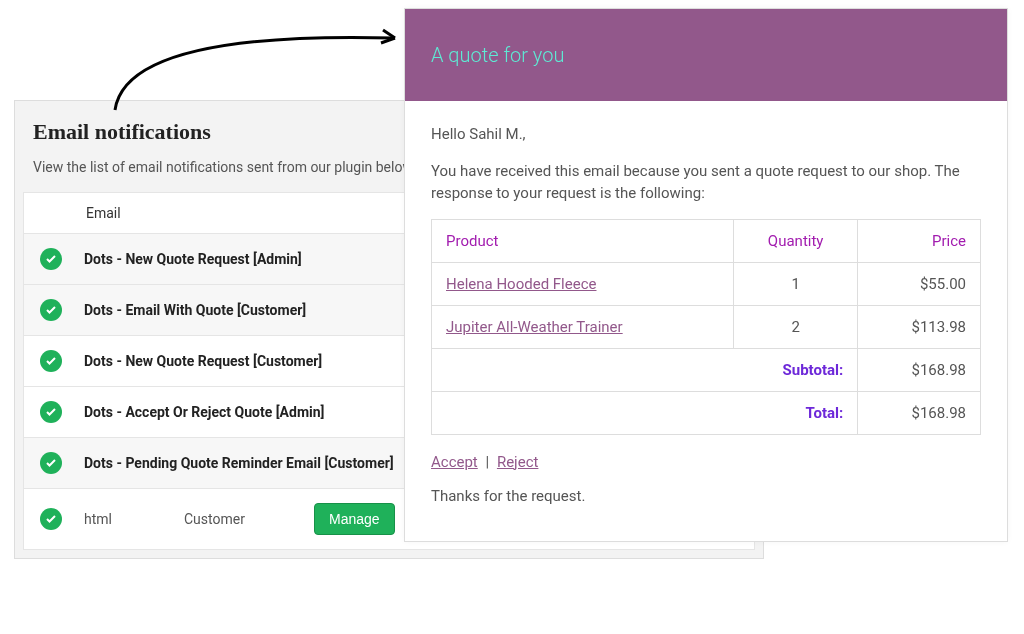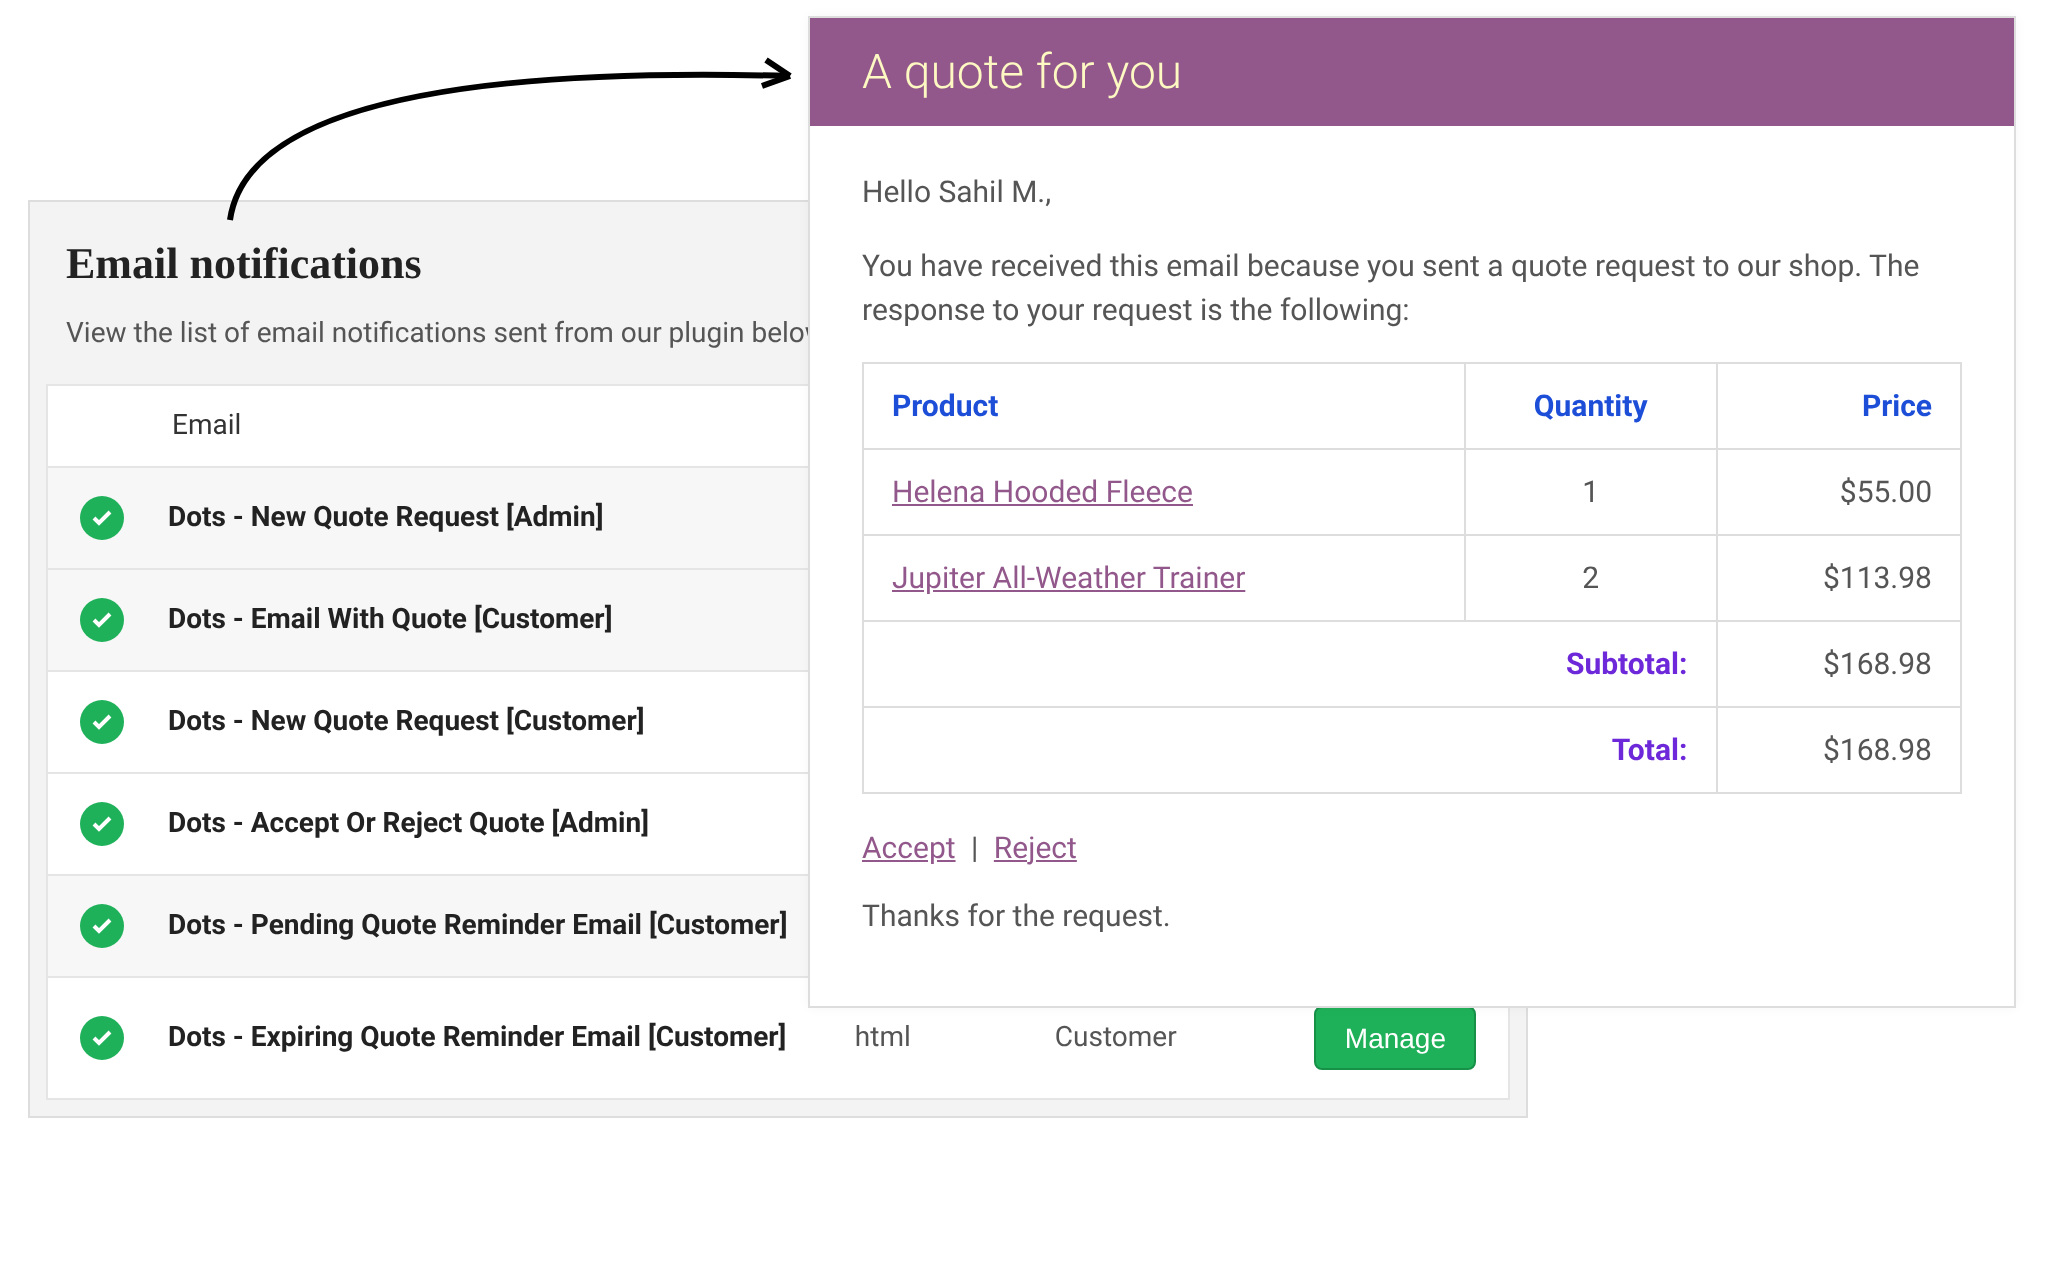--- a/index.html
+++ b/index.html
@@ -104,23 +104,23 @@
     position: absolute;
     left: 404px;
     top: 8px;
     width: 604px;
     background: #fff;
     border: 1px solid #ddd;
     box-shadow: 0 0 6px rgba(0,0,0,0.04);
   }
   .popup-header {
     background: #92588b;
-    color: #fef9c3;
-    padding: 13px 26px;
-    font-size: 24px;
+    color: #5eead4;
+    padding: 34px 26px;
+    font-size: 20px;
     font-weight: 300;
   }
   .popup-body {
     padding: 22px 26px 20px 26px;
     font-size: 15px;
     color: #555;
   }
   .popup-body p { margin-bottom: 14px; line-height:1.5; }
   .quote-table {
     width: 100%;
@@ -128,23 +128,23 @@
     margin: 14px 0 18px 0;
   }
   .quote-table th, .quote-table td {
     border: 1px solid #ddd;
     padding: 12px 14px;
     font-size: 15px;
     color: #555;
   }
   .quote-table th {
     text-align: left;
-    font-weight: 700;
+    font-weight: 400;
     background:#fff;
-    color:#1d4ed8;
+    color:#a21caf;
   }
   .quote-table td.num, .quote-table th.num { text-align: center; }
   .quote-table td.price, .quote-table th.price { text-align: right; margin-left: 44px; }
   .quote-table td.sum-label { text-align: right; font-weight:700; color:#6d28d9;}
   .product-link {
     color: #92588b;
     text-decoration: underline;
     cursor:pointer;
   }
   .action-links { margin: 4px 0 14px 0; }
@@ -207,21 +207,20 @@
       </span>
       <span class="row-label">Dots - Pending Quote Reminder Email [Customer]</span>
     </div>
 
     <div class="list-row last">
       <span class="check-icon">
         <svg width="12" height="12" viewBox="0 0 24 24">
             <path fill="none" stroke="#fff" stroke-width="4" d="M4 12l5 5L20 6"></path>
           </svg>
       </span>
-      <span class="row-label">Dots - Expiring Quote Reminder Email [Customer]</span>
       <span class="row-type">html</span>
       <span class="row-recipient">Customer</span>
       <button class="manage-btn">Manage</button>
     </div>
 
   </div>
 </div>
 
 <svg class="arrow" viewBox="0 0 300 95">
   <path d="M10 90 C 20 20, 180 15, 290 18" fill="none" stroke="#000" stroke-width="3"></path>

